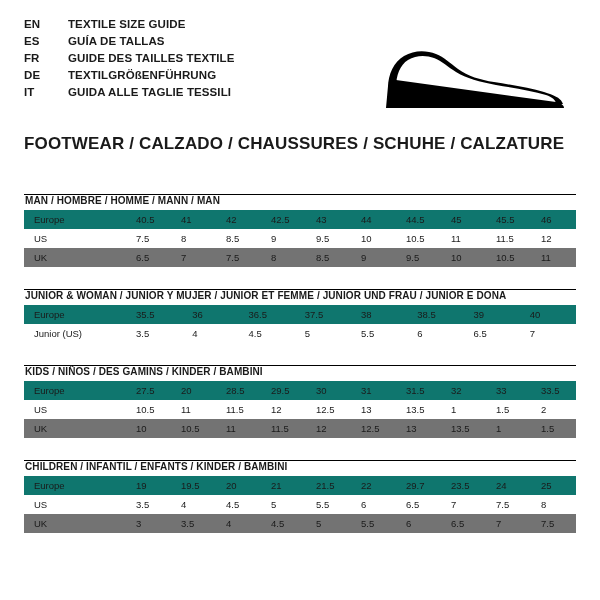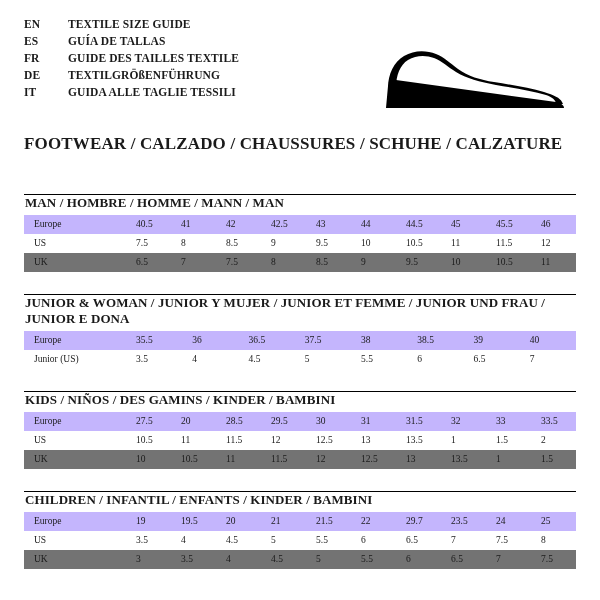--- a/index.html
+++ b/index.html
@@ -14,21 +14,20 @@
     color: #1a1a1a;
     position: relative;
     overflow: hidden;
   }
   .page {
     width: 600px;
     height: 523px;
     box-sizing: border-box;
     padding: 16px 24px 0 24px;
     position: relative;
-    font-family: Liberation Serif, serif;
   }
 
   
   .header {
     display: flex;
     align-items: flex-start;
     justify-content: space-between;
   }
   .lang-list {
     display: table;
@@ -63,41 +62,41 @@
     letter-spacing: 0.15px;
     margin-top: 14px;
   }
 
   
   .section {
     margin-top: 22px;
   }
   .section.first { margin-top: 40px; }
   .section-title {
-    font-size: 13px;
+    font-size: 10px;
     font-weight: bold;
     letter-spacing: 0.1px;
     margin-bottom: 4px;
     padding-left: 1px;
   }
   table.size-table {
     border-collapse: collapse;
     width: 100%;
     table-layout: fixed;
   }
   table.size-table td {
     font-size: 9.5px;
     line-height: 11px;
     padding: 4px 0 4px 10px;
     text-align: left;
     color: #1a1a1a;
     border: none;
   }
   table.size-table tr.shaded td {
-    background: #c4b5fd;
+    background: #0f766e;
   }
   table.size-table tr.alt td {
     background: #737373;
   }
   table.size-table td.label {
     width: 92px;
   }
   .divider {
     border-top: 1px solid #000;
     margin-top: 0;

